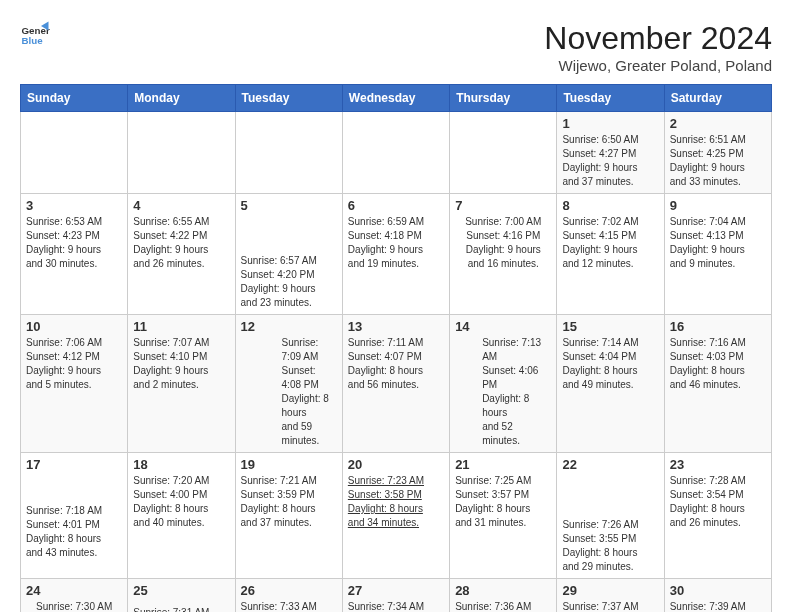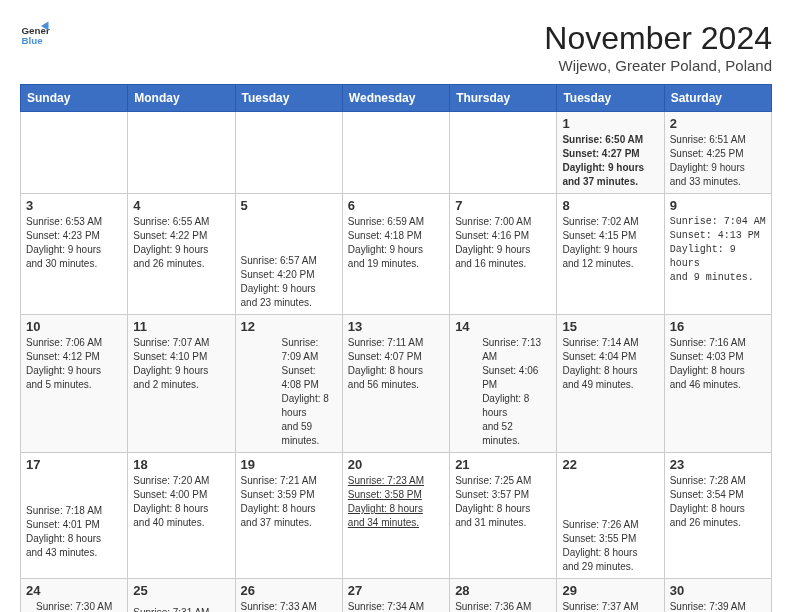--- a/index.html
+++ b/index.html
@@ -110,21 +110,21 @@
   </thead>
   <tbody>
   <tr>
         <td class="empty-cell"></td>
         <td class="empty-cell"></td>
         <td class="empty-cell"></td>
         <td class="empty-cell"></td>
         <td class="empty-cell"></td>
         <td>
           <span class="day-number">1</span>
-          <div class="day-info" style="white-space: pre-line; font-weight: bold;">Sunrise: 6:50 AM
+          <div class="day-info" style="white-space: pre-line;">Sunrise: 6:50 AM
 Sunset: 4:27 PM
 Daylight: 9 hours
 and 37 minutes.</div>
         </td>
         <td>
           <span class="day-number">2</span>
           <div class="day-info" style="white-space: pre-line;">Sunrise: 6:51 AM
 Sunset: 4:25 PM
 Daylight: 9 hours
 and 33 minutes.</div>
@@ -154,35 +154,35 @@
         </td>
         <td>
           <span class="day-number">6</span>
           <div class="day-info" style="white-space: pre-line;">Sunrise: 6:59 AM
 Sunset: 4:18 PM
 Daylight: 9 hours
 and 19 minutes.</div>
         </td>
         <td>
           <span class="day-number">7</span>
-          <div class="day-info" style="white-space: pre-line;">Sunrise: 7:00 AM
+          <div class="day-info" style="white-space: pre-line; text-align: center;">Sunrise: 7:00 AM
 Sunset: 4:16 PM
 Daylight: 9 hours
 and 16 minutes.</div>
         </td>
         <td>
           <span class="day-number">8</span>
           <div class="day-info" style="white-space: pre-line;">Sunrise: 7:02 AM
 Sunset: 4:15 PM
 Daylight: 9 hours
 and 12 minutes.</div>
         </td>
         <td>
           <span class="day-number">9</span>
-          <div class="day-info" style="white-space: pre-line; font-family: Liberation Mono, monospace;">Sunrise: 7:04 AM
+          <div class="day-info" style="white-space: pre-line;">Sunrise: 7:04 AM
 Sunset: 4:13 PM
 Daylight: 9 hours
 and 9 minutes.</div>
         </td>
       </tr>
       <tr>
         <td>
           <span class="day-number">10</span>
           <div class="day-info" style="white-space: pre-line;">Sunrise: 7:06 AM
 Sunset: 4:12 PM

